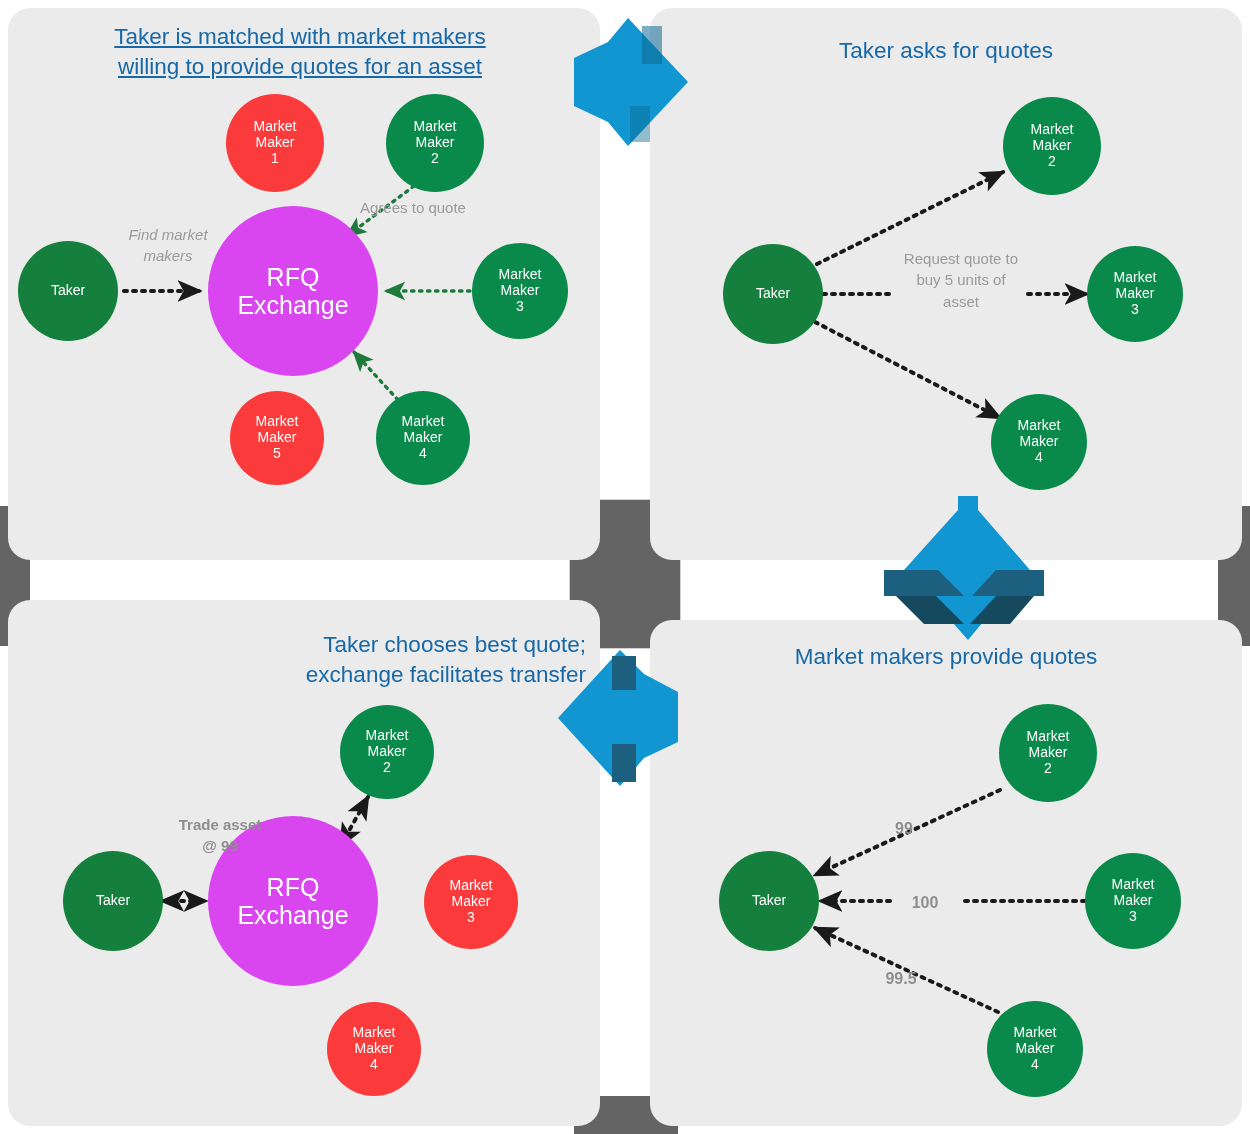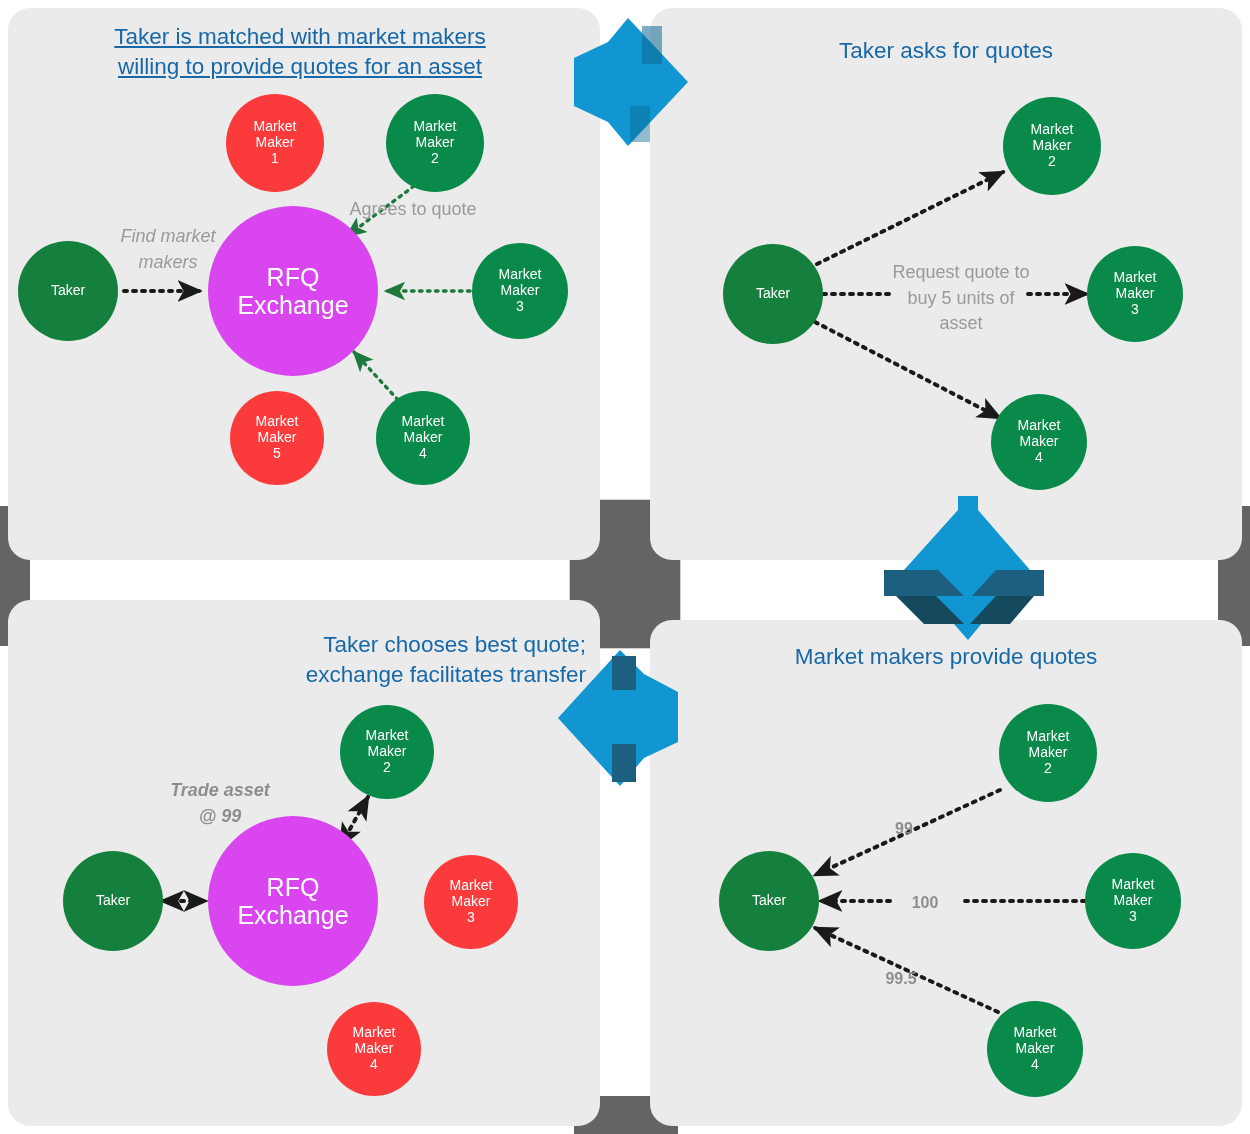--- a/index.html
+++ b/index.html
@@ -33,21 +33,21 @@
   .node.taker{font-size:14px;background:#15803d;}
   .node.exch{font-size:25px;background:#d946ef;}
   .green{background:#0a8a4a;}
   .red{background:#fb3b3b;}
 
   
   .title{position:absolute;color:#1668a8;font-size:22.5px;line-height:1.32;
          text-align:center;white-space:pre-line;}
 
   
-  .elabel{position:absolute;color:#9a9a9a;font-size:18px;line-height:1.42;
+  .elabel{position:absolute;color:#9a9a9a;font-size:15px;line-height:1.42;
           text-align:center;white-space:pre-line;}
   .elabel.bold{font-weight:bold;color:#8e8e8e;}
   .elabel.num{font-weight:bold;font-size:16px;color:#8e8e8e;}
 
   
   #arrows{position:absolute;left:0;top:0;width:1250px;height:1134px;pointer-events:none;}
 </style>
 </head>
 <body>
 
@@ -183,21 +183,21 @@
   <div class="node mm green" style="left:1003px;top:97px;width:98px;height:98px;white-space:pre-line;">Market
 Maker
 2</div>
   <div class="node mm green" style="left:1087px;top:246px;width:96px;height:96px;white-space:pre-line;">Market
 Maker
 3</div>
   <div class="node mm green" style="left:991px;top:394px;width:96px;height:96px;white-space:pre-line;">Market
 Maker
 4</div>
 
-  <div class="elabel" style="left:886px;top:260px;width:150px;">Request quote to
+  <div class="elabel" style="left:886px;top:248px;width:150px;">Request quote to
 buy 5 units of
 asset</div>
 
   <div class="title" style="left:716px;top:642px;width:460px;">Market makers provide quotes</div>
 
   <div class="node taker" style="left:719px;top:851px;width:100px;height:100px;">Taker</div>
   <div class="node mm green" style="left:999px;top:704px;width:98px;height:98px;white-space:pre-line;">Market
 Maker
 2</div>
   <div class="node mm green" style="left:1085px;top:853px;width:96px;height:96px;white-space:pre-line;">Market
@@ -220,16 +220,16 @@
   <div class="node mm green" style="left:340px;top:705px;width:94px;height:94px;white-space:pre-line;">Market
 Maker
 2</div>
   <div class="node mm red" style="left:424px;top:855px;width:94px;height:94px;white-space:pre-line;">Market
 Maker
 3</div>
   <div class="node mm red" style="left:327px;top:1002px;width:94px;height:94px;white-space:pre-line;">Market
 Maker
 4</div>
 
-  <div class="elabel bold" style="left:150px;top:778px;width:140px;font-style:italic;">Trade asset
+  <div class="elabel bold" style="left:150px;top:814px;width:140px;">Trade asset
 @ 99</div>
 
 </div>
 
 </body></html>

